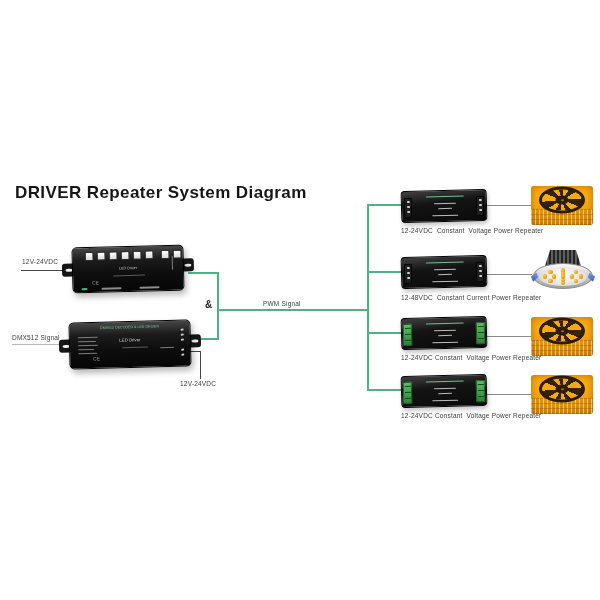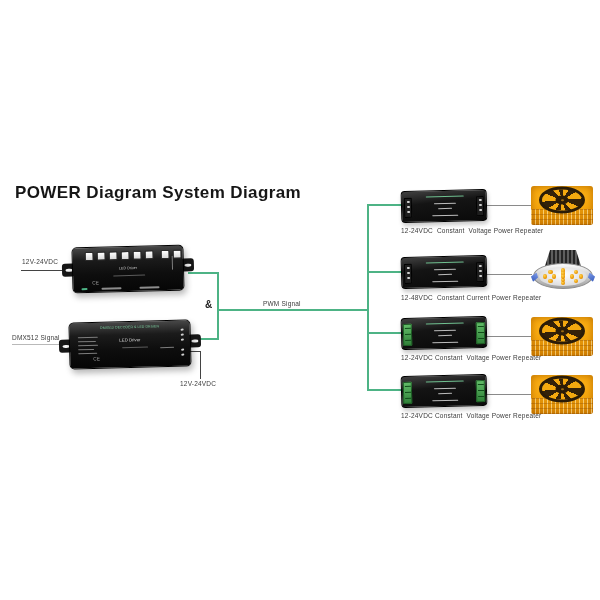--- a/index.html
+++ b/index.html
@@ -87,21 +87,21 @@
   .dl-led{position:absolute;width:4.5px;height:4.5px;border-radius:50%;
           background:radial-gradient(circle at 35% 35%,#ffd34d,#e89200 70%,#b86d00);}
   .dl-clip{position:absolute;width:7px;height:10px;background:linear-gradient(180deg,#7d9ae6,#3a5fc0);
            clip-path:polygon(50% 0,100% 40%,60% 100%,0 60%);}
 </style>
 </head>
 <body>
 
 <div class="stage">
 
-  <h1 class="title">POWER Diagram System Diagram</h1>
+  <h1 class="title">DRIVER Repeater System Diagram</h1>
 
   <span class="lbl" style="left:22px;top:258px">12V-24VDC</span>
   <div class="wire dk h2" style="left:21px;top:270px;width:47px"></div>
 
   <span class="lbl" style="left:12px;top:334px">DMX512 Signal</span>
   <div class="wire lt h2" style="left:12px;top:344px;width:52px"></div>
 
   <div class="wire dk h2" style="left:188px;top:351px;width:13px"></div>
   <div class="wire dk v2" style="left:200px;top:351px;height:28px"></div>
   <span class="lbl" style="left:180px;top:380px">12V-24VDC</span>

